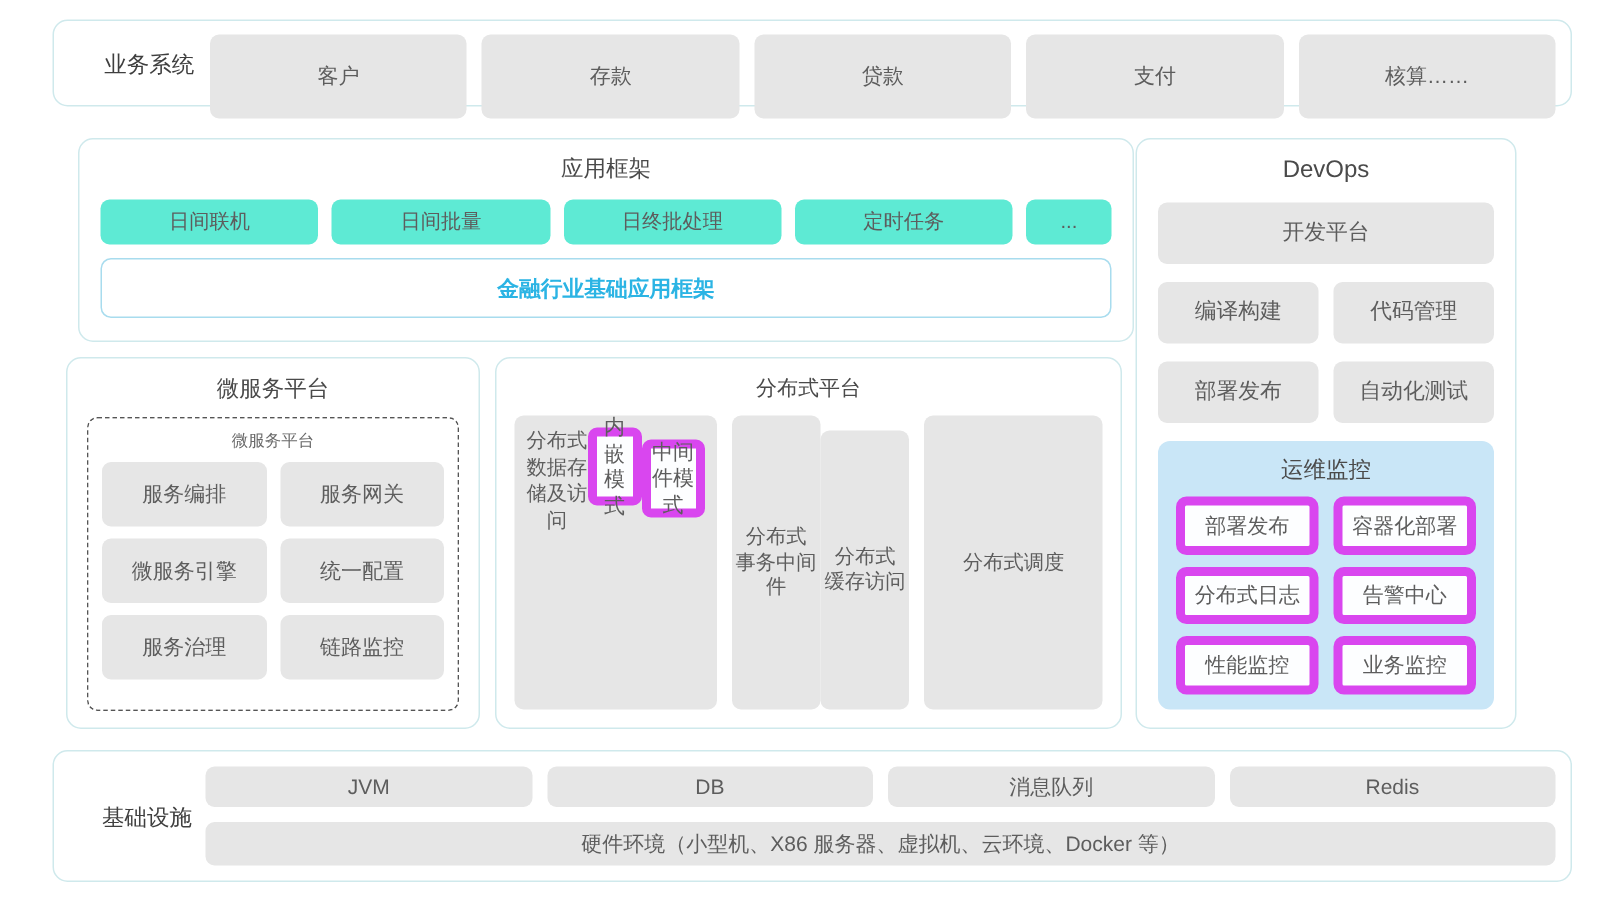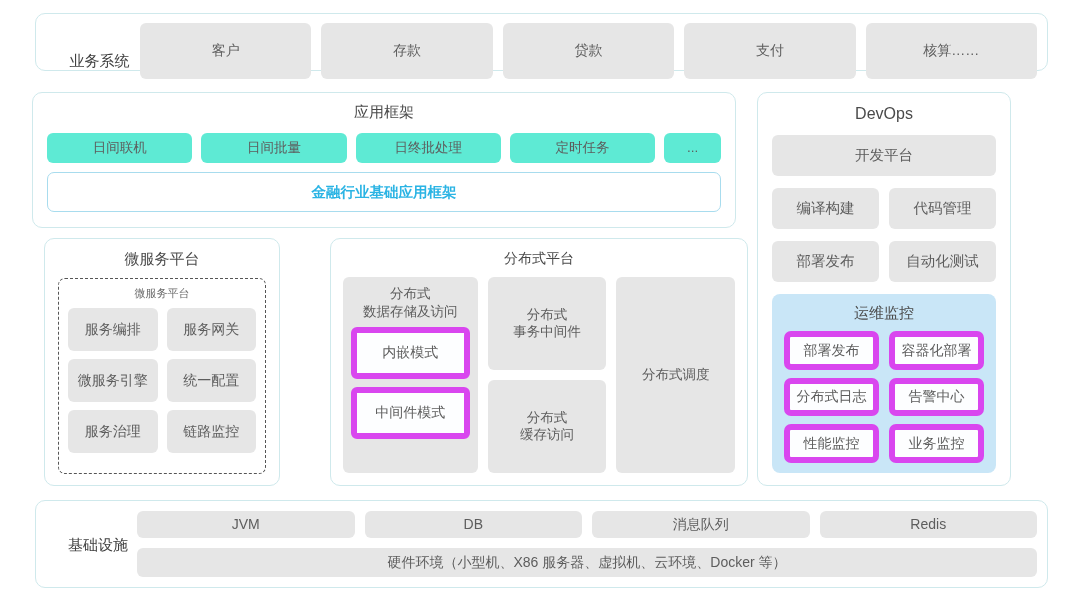--- a/index.html
+++ b/index.html
@@ -55,54 +55,54 @@
 
   .ttl{
     text-align:center;
     color:#4a4a4a;
     font-size:15px;
   }
 
   
   #row-business{left:35px;top:13px;width:1013px;height:58px;}
   #row-business .rowlabel{
-    position:absolute;left:16px;top:18px;height:58px;width:95px;
+    position:absolute;left:16px;top:0;height:58px;width:95px;
     display:flex;align-items:center;justify-content:center;
     font-size:15px;color:#3f3f3f;
   }
   #row-business .chips{
     position:absolute;left:104px;top:9px;right:10px;height:56px;
     display:flex;gap:10px;
   }
   #row-business .chips .chip{flex:1;font-size:14px;}
 
   
   
-  #panel-appframe{left:32px;top:92px;width:704px;height:136px;}
+  #panel-appframe{left:52px;top:92px;width:704px;height:136px;}
   #panel-appframe .ttl{margin-top:10px;font-size:15px;}
   #panel-appframe .chiprow{
     position:absolute;left:14px;top:40px;right:14px;height:30px;
     display:flex;gap:9px;
   }
   #panel-appframe .chiprow .chip-blue{font-size:13.5px;}
   #panel-appframe .chiprow .c1{flex:1.33;}
   #panel-appframe .chiprow .c2{flex:1.33;}
   #panel-appframe .chiprow .c3{flex:1.33;}
   #panel-appframe .chiprow .c4{flex:1.33;}
   #panel-appframe .chiprow .c5{flex:0.52;}
   #panel-appframe .banner{
     position:absolute;left:14px;top:79px;right:14px;height:38px;
     border:1px solid #a8dcee;border-radius:7px;
     display:flex;align-items:center;justify-content:center;
     color:#2bb4e4;font-weight:bold;font-size:14.5px;
     background:#ffffff;
   }
 
   
-  #panel-micro{left:44px;top:238px;width:236px;height:248px;}
+  #panel-micro{left:44px;top:238px;width:276px;height:248px;}
   #panel-micro .ttl{margin-top:11px;font-size:15px;}
   #panel-micro .dashbox{
     position:absolute;left:13px;top:39px;right:13px;bottom:11px;
     border:1px dashed #555;border-radius:7px;
     box-sizing:border-box;
     padding:7px 9px 0 9px;
   }
   #panel-micro .dashttl{
     text-align:center;font-size:11px;color:#6a6a6a;margin-bottom:7px;
   }
@@ -111,21 +111,21 @@
   }
   #panel-micro .grid .chip{height:43px;font-size:14px;}
 
   
   #panel-dist{left:330px;top:238px;width:418px;height:248px;}
   #panel-dist .ttl{margin-top:11px;font-size:14px;}
   #panel-dist .cols{
     position:absolute;left:12px;top:38px;right:12px;bottom:12px;
     display:flex;gap:10px;
   }
-  #panel-dist .col{flex:1;display:flex;flex-direction:column;}
+  #panel-dist .col{flex:1;display:flex;flex-direction:row;}
   #panel-dist .colA{
     background:#e6e6e6;border-radius:6px;box-sizing:border-box;
     padding:8px 8px 8px 8px;
   }
   #panel-dist .colA .hdr{
     text-align:center;font-size:13.5px;color:#5d5d5d;line-height:1.3;
     margin-bottom:7px;
   }
   #panel-dist .colA .chip-white{height:52px;font-size:14px;}
   #panel-dist .colA .chip-white+.chip-white{margin-top:8px;}

